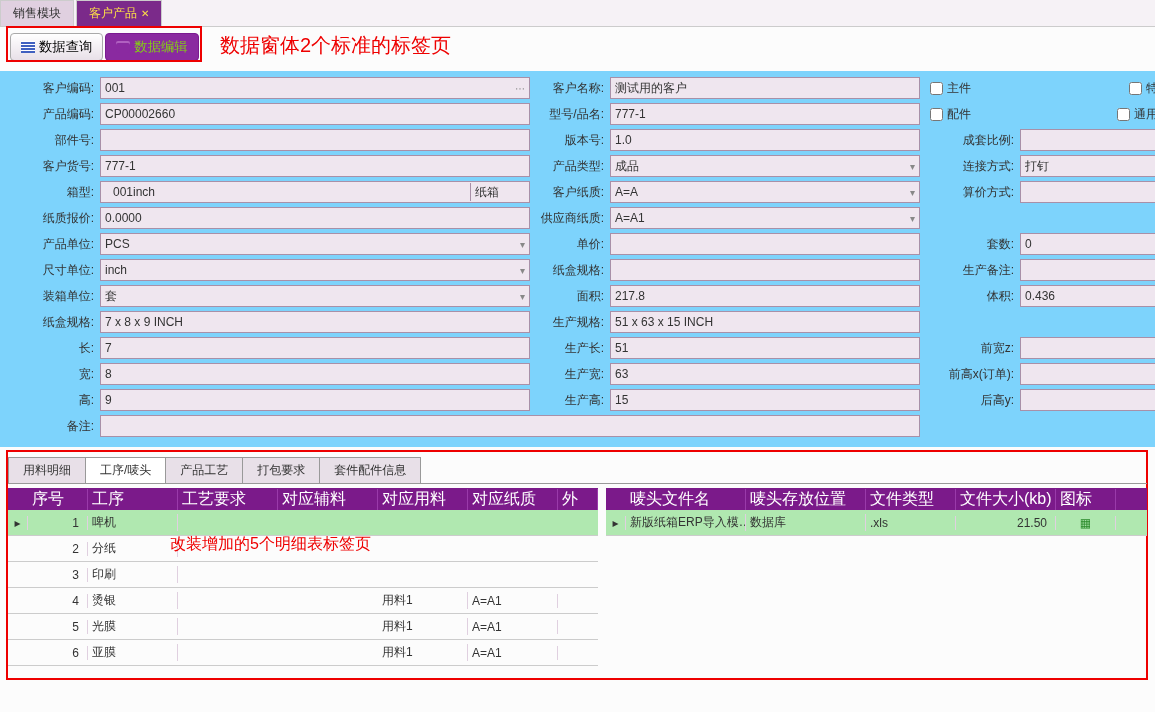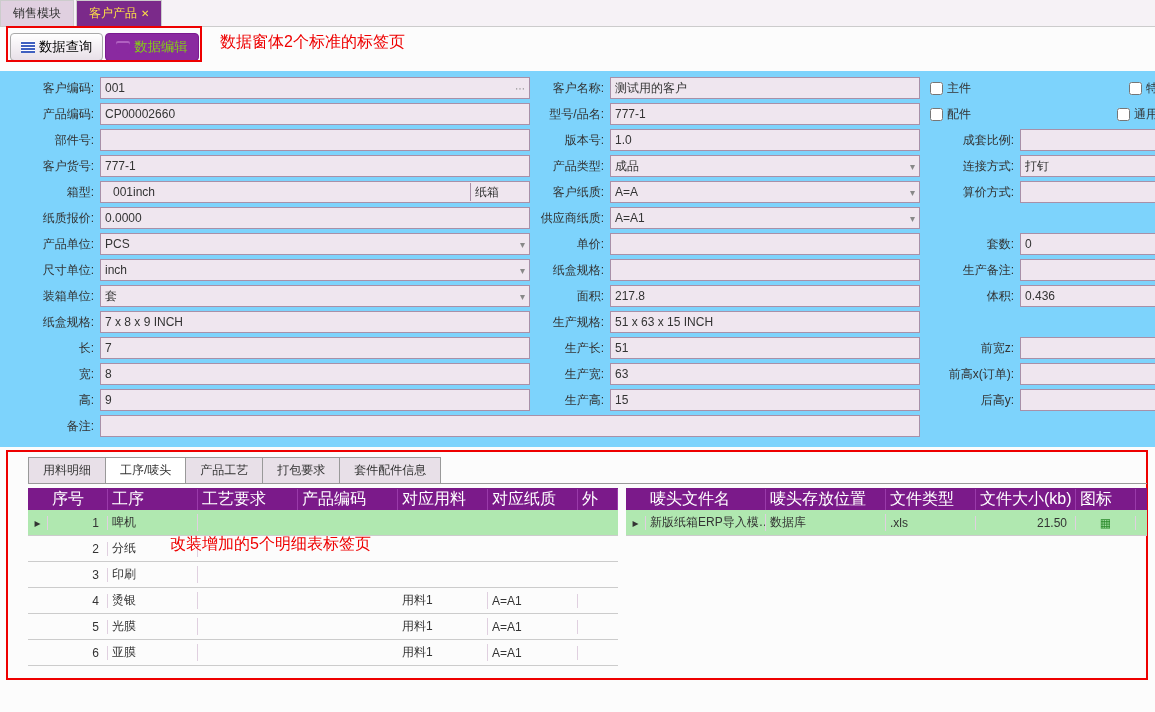--- a/index.html
+++ b/index.html
@@ -12,38 +12,38 @@
 
 .toolbar { display: flex; padding: 6px 10px 10px 10px; align-items: flex-start; gap: 2px; }
 .tool-btn { display: inline-flex; align-items: center; gap: 4px; padding: 4px 10px; border: 1px solid #aaa; border-radius: 4px; background: linear-gradient(#fff,#e8e0e8); }
 .tool-btn.active { background: #8a2aa0; color: #84cc16; border-color: #7a1a90; }
 .grid-icon, .db-icon { display: inline-block; width: 14px; height: 12px; }
 .grid-icon { background: repeating-linear-gradient(0deg,#4060c0,#4060c0 2px,#fff 2px,#fff 3px), repeating-linear-gradient(90deg,#4060c0,#4060c0 2px,transparent 2px,transparent 3px); }
 .db-icon { background: #8a2aa0; border-radius: 2px 2px 4px 4px; box-shadow: inset 0 2px 0 #b060c0; }
 
 .red-box { position: absolute; border: 2px solid #e00; pointer-events: none; }
 .red-box.top { left: 6px; top: 26px; width: 196px; height: 36px; }
-.red-annot { color: #e00; font-size: 16px; }
+.red-annot { color: #e00; font-size: 20px; }
 .red-annot.top { position: absolute; left: 220px; top: 32px; }
 .red-box.bottom { left: 6px; top: 450px; width: 1142px; height: 230px; }
 .red-annot.bottom { position: absolute; left: 170px; top: 534px; font-size: 16px; z-index: 5; }
 
 .form-area { padding: 6px 10px 10px 30px; background: #7dd3fc; }
 .form-grid { display: grid; grid-template-columns: 70px 430px 10px 70px 310px 10px 90px 150px; row-gap: 4px; align-items: center; }
 .label { text-align: right; padding-right: 6px; color: #333; white-space: nowrap; }
 .input, .combo { height: 22px; border: 1px solid #a890a8; background: #efe6ef; padding: 2px 4px; display: flex; align-items: center; overflow: hidden; }
 .combo { justify-content: space-between; align-items: center; }
 .combo .arrow { color: #888; font-size: 10px; }
 .check-row { display: flex; align-items: center; gap: 4px; }
 .gap { }
 .input.double { display: flex; padding: 8px; }
 .input.double .part1 { flex: 1; padding: 2px 4px; border-right: 1px solid #a890a8; }
 .input.double .part2 { width: 50px; padding: 2px 4px; }
 
-.detail-section { position: relative; margin: 10px 8px 0 8px; padding-left: 20px; }
+.detail-section { position: relative; margin: 10px 8px 0 8px; }
 .detail-tabs { display: flex; border-bottom: 1px solid #999; }
 .dtab { padding: 4px 14px; border: 1px solid #999; border-bottom: none; background: #e8e0e8; margin-right: -1px; }
 .dtab.active { background: #fff; }
 
 .grids-row { display: flex; gap: 8px; margin-top: 4px; }
 .grid1 { flex: 0 0 590px; }
 .grid2 { flex: 1; }
 .ghead { background: #7b1a8a; color: #fff; display: grid; height: 22px; align-items: center; }
 .grid1 .ghead { grid-template-columns: 20px 60px 90px 100px 100px 90px 90px 40px; }
 .grid2 .ghead { grid-template-columns: 20px 120px 120px 90px 100px 60px; }
@@ -266,21 +266,21 @@
     <div class="dtab">套件配件信息</div>
   </div>
 
   <div class="grids-row">
     <div class="grid1">
       <div class="ghead">
         <div></div>
         <div>序号</div>
         <div>工序</div>
         <div>工艺要求</div>
-        <div>产品编码</div>
+        <div>对应辅料</div>
         <div>对应用料</div>
         <div>对应纸质</div>
         <div>外</div>
       </div>
       <div id="grid1-body">
           <div class="grow selected">
             <div class="row-arrow">▸</div>
             <div class="rownum">1</div>
             <div>啤机</div>
             <div></div>

